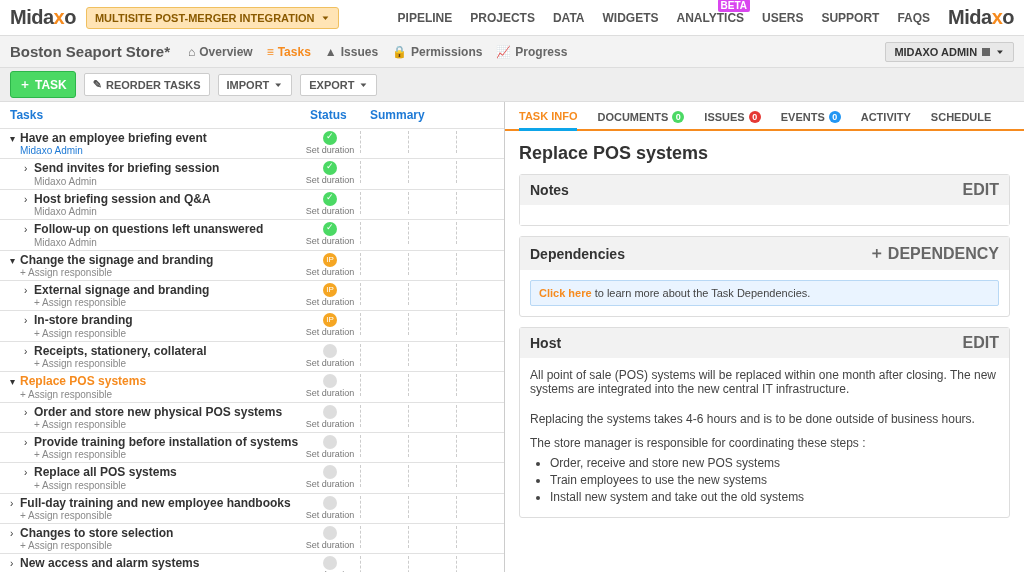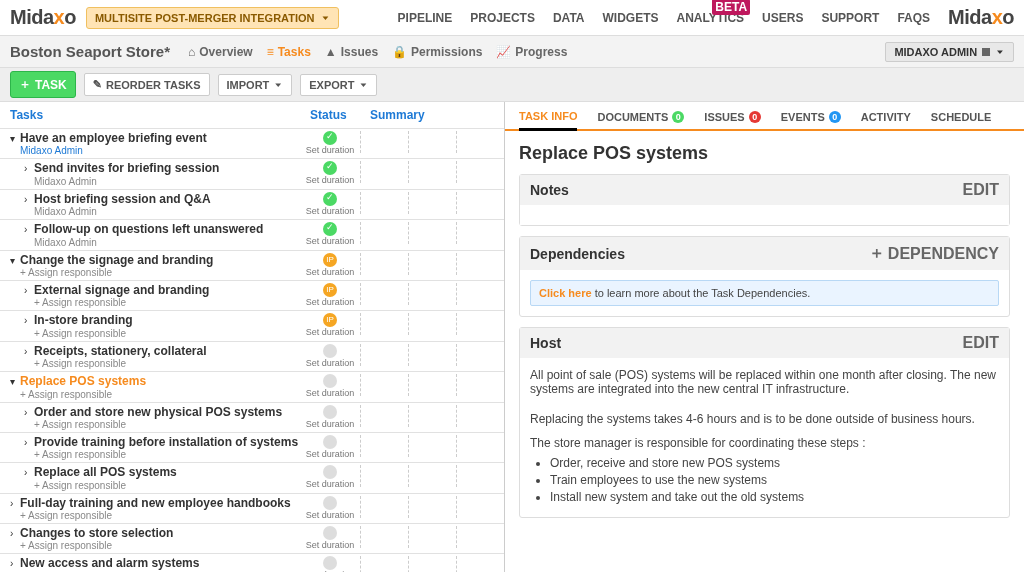--- a/index.html
+++ b/index.html
@@ -3,21 +3,21 @@
 <meta charset="utf-8">
 <style>
   * { box-sizing: border-box; margin: 0; padding: 0; }
   body { font-family: Arial, Helvetica, sans-serif; font-size: 12px; color: #333; background: #fff; width: 1024px; height: 572px; overflow: hidden; }
   .topbar { display: flex; align-items: center; height: 36px; border-bottom: 1px solid #ddd; padding: 0 10px; }
   .logo { font-size: 20px; font-weight: bold; color: #444; letter-spacing: -0.5px; }
   .logo .orange { color: #f68b1f; }
   .project-select { margin-left: 10px; background: #ffe4b5; border: 1px solid #f0c060; border-radius: 3px; padding: 4px 8px; font-size: 11px; font-weight: bold; color: #8a5a00; cursor: pointer; display: flex; align-items: center; gap: 6px;}
   .topnav { margin-left: auto; display: flex; gap: 18px; font-size: 12px; font-weight: bold; color: #555; align-items: center;}
   .topnav .item { cursor: pointer; position: relative; }
-  .beta { position: absolute; top: -12px; right: -6px; background: #be185d; color: #fff; font-size: 12px; padding: 1px 3px; border-radius: 2px; }
+  .beta { position: absolute; top: -12px; right: -6px; background: #d946ef; color: #fff; font-size: 10px; padding: 1px 3px; border-radius: 2px; }
   .subbar { display: flex; align-items: center; height: 32px; padding: 0 10px; background: #f3f3f3; border-bottom: 1px solid #ddd; }
   .breadcrumb { font-size: 15px; font-weight: bold; color: #555; }
   .subtabs { display: flex; gap: 14px; margin-left: 18px; font-size: 12px; align-items: center; }
   .subtabs .st { color: #666; cursor: pointer; display: flex; gap: 4px; align-items:center; font-weight: bold;}
   .subtabs .st.active { color: #f68b1f; }
   .userctl { margin-left: auto; background: #e8e8e8; padding: 3px 8px; font-size: 11px; font-weight: bold; border: 1px solid #ccc; border-radius: 2px; cursor: pointer; display:flex; gap:5px; align-items:center;}
   .toolbar { display: flex; align-items: center; gap: 8px; height: 34px; padding: 0 10px; background: #eee; border-bottom: 1px solid #ddd; }
   .btn-green { background: #4bd964; color: #fff; font-weight: bold; font-size: 12px; padding: 4px 8px; border: 1px solid #2db54a; border-radius: 3px; cursor: pointer; display:flex; gap:4px; align-items:center;}
   .btn-plain { background: #fff; border: 1px solid #ccc; border-radius: 2px; padding: 4px 8px; font-size: 11px; font-weight: bold; color: #555; cursor: pointer; display:flex; gap:4px; align-items:center;}
   .main { display: flex; height: calc(572px - 36px - 32px - 34px); }
@@ -41,21 +41,21 @@
   .statusicon.green { background: #4bd964; position:relative;}
   .statusicon.green::after{content:"✓"; color:#fff; font-size:9px; position:absolute; left:3px; top:0;}
   .statusicon.orange { background: #f5a623; color:#fff; font-size:8px; text-align:center; line-height:14px;}
   .statusicon.grey { background: #ddd; }
   .duration { font-size: 9px; color: #777; }
   .summary { flex:1; display:flex;}
   .summary .seg { flex:1; border-left:1px dashed #ccc; height: 22px;}
   .rightpanel { flex: 1; display: flex; flex-direction: column; padding: 0; overflow-y:auto;}
   .detail-tabs { display: flex; gap: 20px; padding: 8px 14px 0 14px; border-bottom: 2px solid #f68b1f; font-size: 11px; font-weight: bold; color: #555; }
   .detail-tabs .dt { cursor: pointer; padding-bottom: 6px; display:flex; gap:4px; align-items:center;}
-  .detail-tabs .dt.active { color: #f68b1f; border-bottom: 3px solid #000000; margin-bottom:-2px;}
+  .detail-tabs .dt.active { color: #f68b1f; border-bottom: 3px solid #0ea5e9; margin-bottom:-2px;}
   .badge { display:inline-block; min-width:12px; height:12px; border-radius:6px; font-size:9px; text-align:center; line-height:12px; color:#fff; padding:0 2px;}
   .badge.green{background:#4bd964;} .badge.red{background:#e53935;} .badge.blue{background:#2196f3;}
   .detail-body { padding: 12px 14px; }
   .detail-title { font-size: 18px; font-weight: bold; margin-bottom: 10px; color:#333;}
   .panelbox { border: 1px solid #ddd; border-radius: 3px; margin-bottom: 10px; }
   .panelbox .hdr { background: #f2f2f2; padding: 6px 10px; font-size: 14px; font-weight: bold; display: flex; align-items: center; }
   .panelbox .hdr .act { margin-left: auto; font-size: 16px; color: #666; cursor: pointer; font-weight: bold; display:flex; gap:3px; align-items:center;}
   .panelbox .cnt { padding: 10px; font-size: 12px; color: #444; }
   .infobox { background: #eaf4ff; border: 1px solid #b8d8f5; padding: 6px 8px; font-size: 11px; border-radius: 2px;}
   .infobox .lnk { color: #f68b1f; font-weight: bold; cursor: pointer; }

